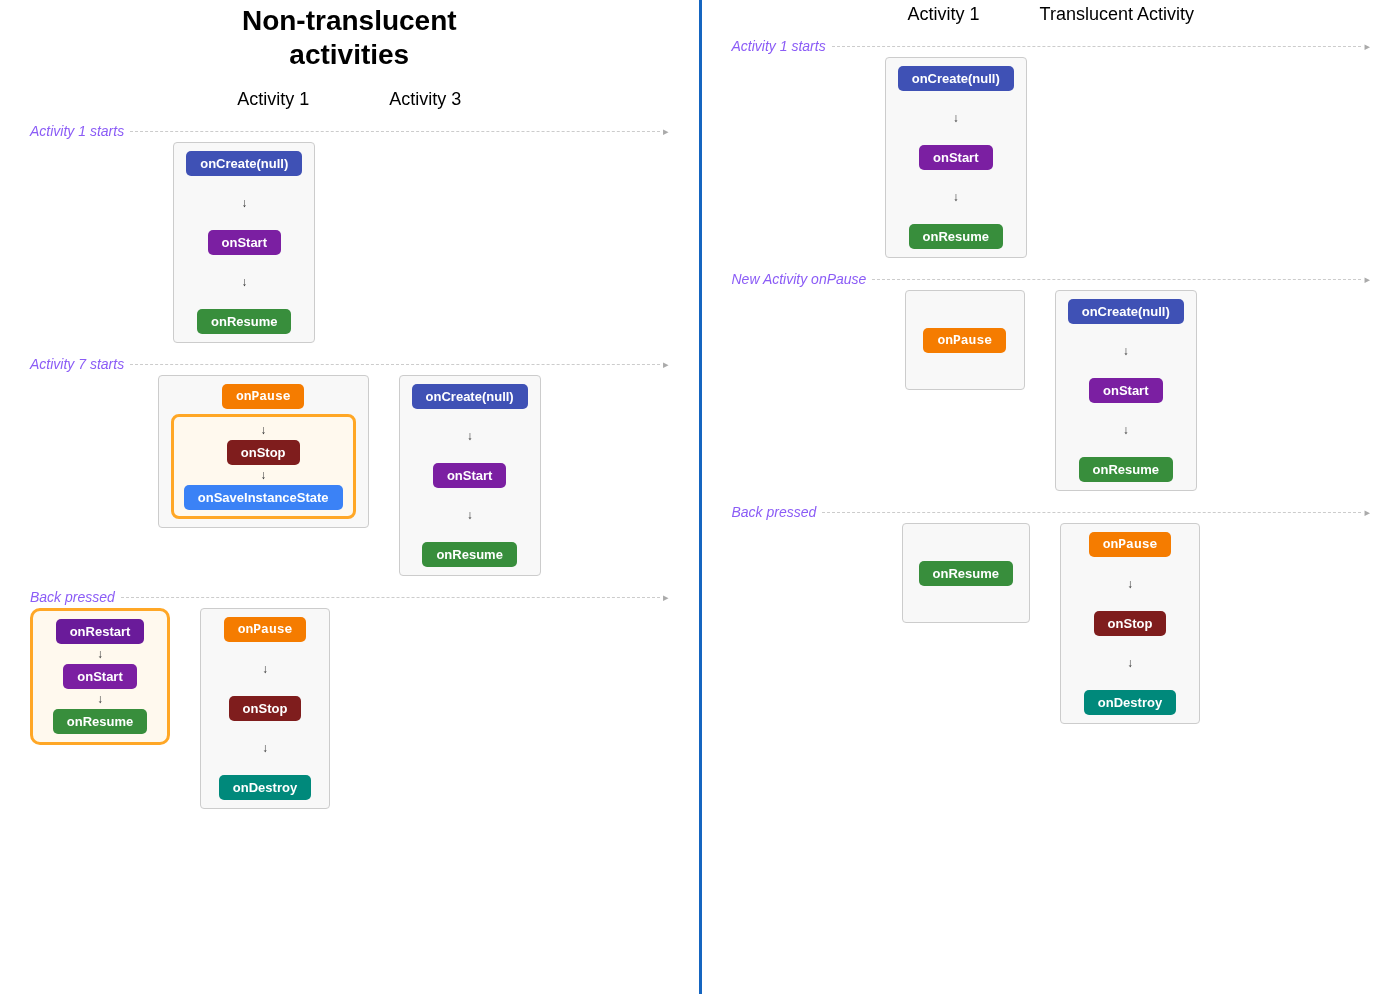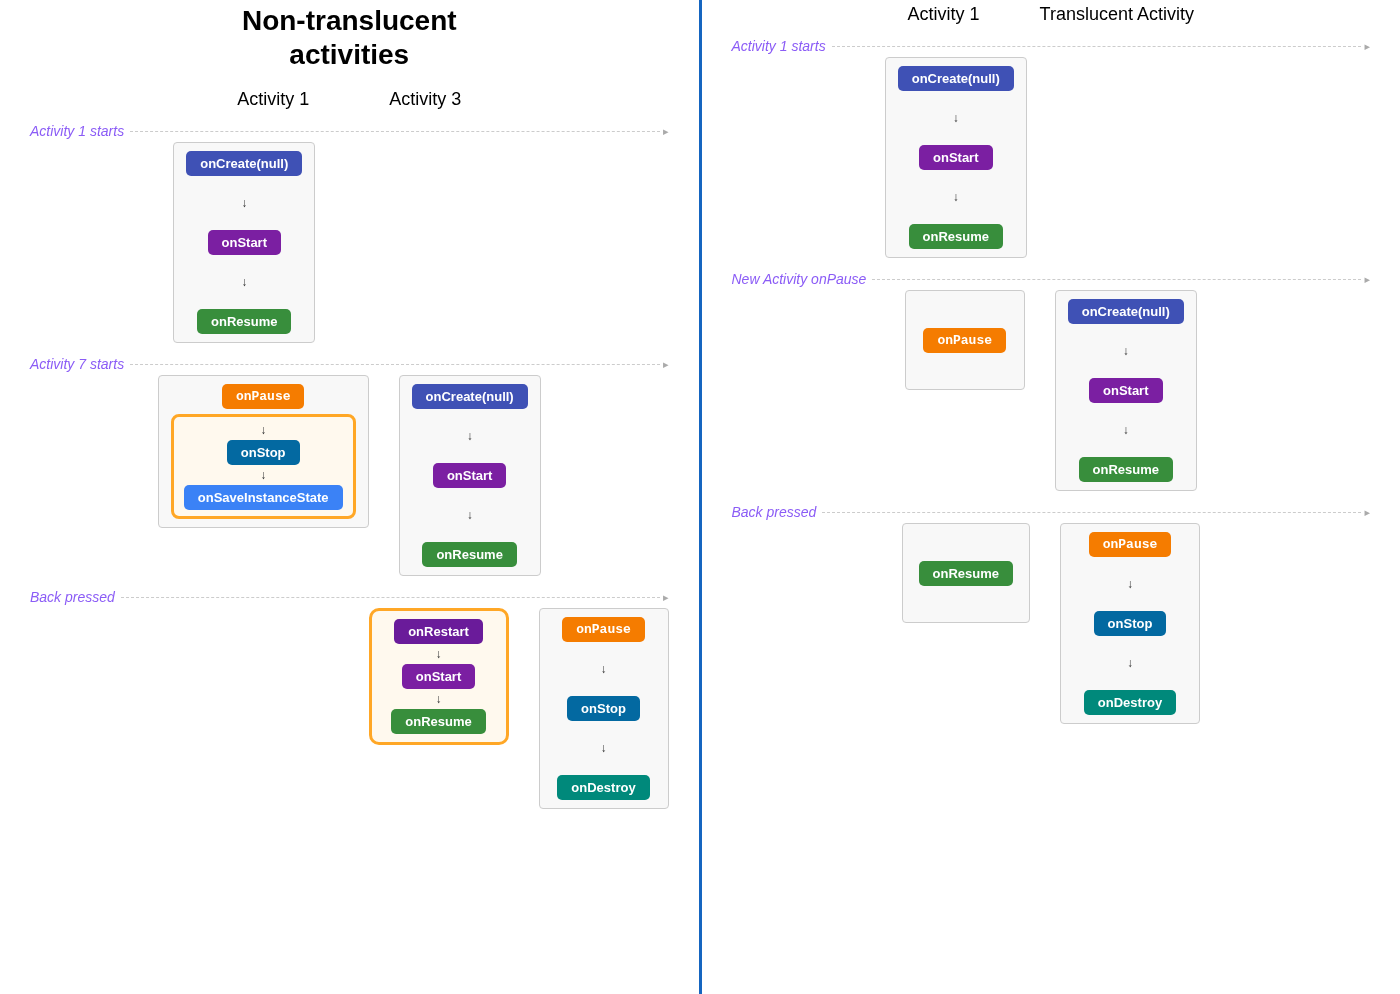--- a/index.html
+++ b/index.html
@@ -47,21 +47,21 @@
       font-weight: 600;
       padding: 5px 14px;
       text-align: center;
       white-space: nowrap;
     }
 
     .btn-blue { background: #3F51B5; }
     .btn-purple { background: #7B1FA2; }
     .btn-green { background: #388E3C; }
     .btn-orange { background: #F57C00; font-family: Liberation Mono, monospace; }
-    .btn-red { background: #0369a1; }
+    .btn-red { background: #7f1d1d; }
     .btn-red-orange { background: #3b82f6; }
     .btn-teal { background: #00897B; }
 
     .arrow-down {
       font-size: 12px;
       color: #333;
       line-height: 1;
       margin: 1px 0;
     }
 
@@ -157,21 +157,21 @@
       </div>
     </div>
   </div>
 
   <div style="width:100%; margin-top:8px;">
     <div class="phase-sep-row">
       <div class="phase-sep-text">Back pressed</div>
       <div class="phase-sep-dashes"></div>
       <div class="phase-sep-ptr">▸</div>
     </div>
-    <div style="display:flex; justify-content:flex-end; gap:30px; align-items:flex-start;">
+    <div style="display:flex; justify-content:flex-start; gap:30px; align-items:flex-start;">
 
       <div style="border:3px solid #FFA726; border-radius:10px; background:#fff9ee; padding:8px 12px; display:flex; flex-direction:column; align-items:center; gap:3px; min-width:140px;">
         <div class="btn" style="background:#6A1B9A;">onRestart</div>
         <div class="arrow-down">↓</div>
         <div class="btn btn-purple">onStart</div>
         <div class="arrow-down">↓</div>
         <div class="btn btn-green">onResume</div>
       </div>
 
       <div class="inner-box" style="min-width:130px;">

